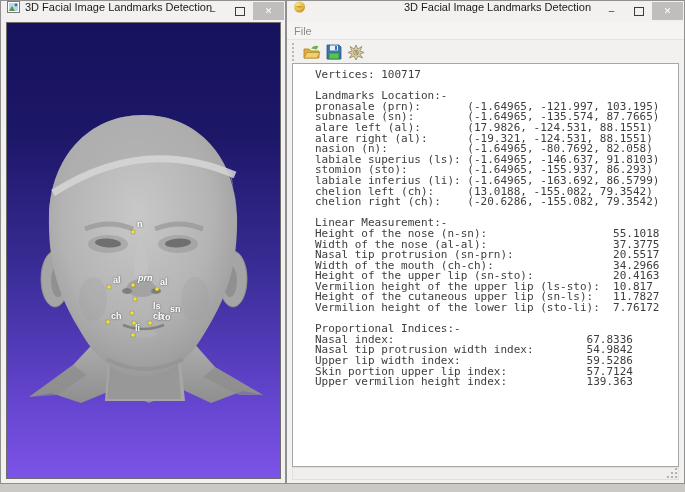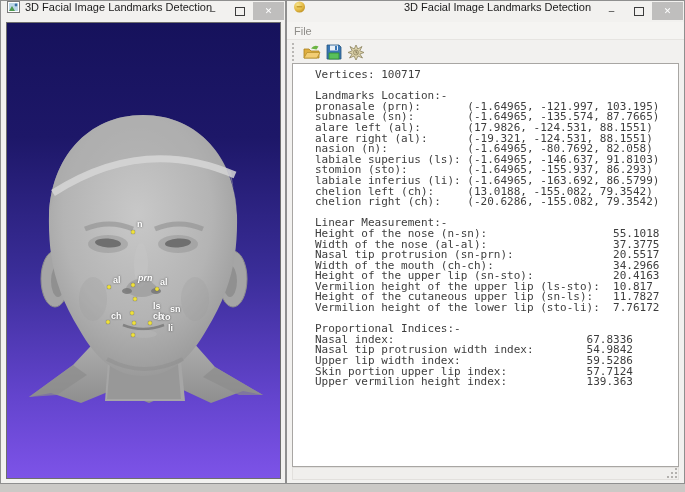--- a/index.html
+++ b/index.html
@@ -147,21 +147,21 @@
         <div class="lm-label" style="left: 131px; top: 282px; color: rgb(255, 255, 255); margin-left: 32px;">sn</div>
         <div class="lm-dot" style="left: 125px; top: 290px; background: rgb(239, 225, 59);"></div>
         <div class="lm-label" style="left: 128px; top: 279px; color: rgb(255, 255, 255); margin-left: 18px;">ls</div>
         <div class="lm-dot" style="left: 101px; top: 299px; background: rgb(239, 225, 59);"></div>
         <div class="lm-label" style="left: 104px; top: 289px; color: rgb(255, 255, 255);">ch</div>
         <div class="lm-dot" style="left: 127px; top: 300px; background: rgb(239, 225, 59);"></div>
         <div class="lm-label" style="left: 130px; top: 290px; color: rgb(255, 255, 255); margin-left: 20px;">sto</div>
         <div class="lm-dot" style="left: 143px; top: 300px; background: rgb(239, 225, 59);"></div>
         <div class="lm-label" style="left: 146px; top: 289px; color: rgb(255, 255, 255);">ch</div>
         <div class="lm-dot" style="left: 126px; top: 312px; background: rgb(239, 225, 59);"></div>
-        <div class="lm-label" style="left: 128px; top: 301px; color: rgb(255, 255, 255); margin-left: 33px;">li</div>
+        <div class="lm-label" style="left: 128px; top: 301px; color: rgb(255, 255, 255);">li</div>
       </div>
   </div>
 </div>
 
 <div class="window" id="win-right">
   <div class="titlebar">
     <svg class="win-icon" viewBox="0 0 13 12">
       <defs>
         <radialGradient id="gBall" cx="0.35" cy="0.3" r="0.8">
           <stop offset="0" stop-color="#f7e38a"></stop>

